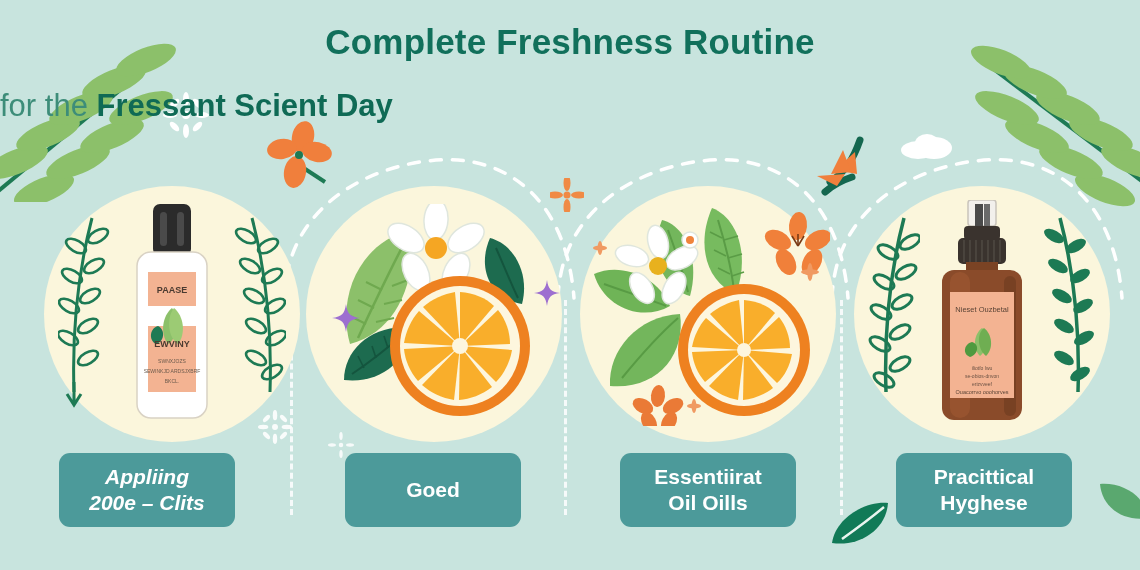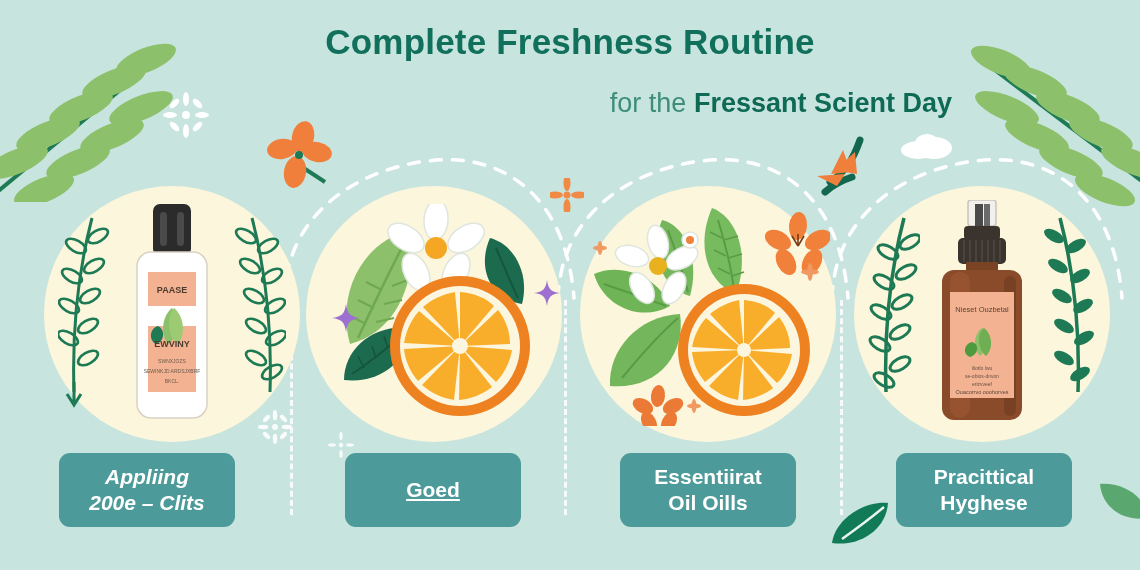--- a/index.html
+++ b/index.html
@@ -10,22 +10,22 @@
   }
   #stage{position:relative;width:1140px;height:570px;overflow:hidden;background:#c8e4de;}
 
   
   .title{
     position:absolute;left:0;top:22px;width:1140px;text-align:center;
     font-size:35px;font-weight:bold;color:#11705b;letter-spacing:.2px;
     font-family:"Liberation Sans", sans-serif;
   }
   .subtitle{
-    position:absolute;left:0;top:88px;width:952px;text-align:right;
-    font-size:27px;color:#2f7f6b;
+    position:absolute;left:0;top:88px;width:952px;text-align:left;
+    font-size:31px;color:#2f7f6b;
   }
   .subtitle .sub-light{font-weight:normal;color:#3d8d79;}
   .subtitle .sub-bold{font-weight:bold;color:#0f6a55;}
 
   
   .panel{position:absolute;top:186px;width:256px;height:256px;}
   .p1{left:44px;} .p2{left:306px;} .p3{left:580px;} .p4{left:854px;}
   .circle{
     position:absolute;left:0;top:0;width:256px;height:256px;border-radius:50%;
     background:#fbf6dc;
@@ -36,21 +36,21 @@
   .vine.left{left:14px;}
   .vine.right{right:14px;}
 
   
   .pill{
     position:absolute;top:453px;width:176px;height:74px;border-radius:11px;
     background:#4c9a9a;display:flex;align-items:center;justify-content:center;
     text-align:center;color:#ffffff;font-size:21px;font-weight:bold;line-height:1.22;
     box-sizing:border-box;padding:4px 8px;
   }
-  .l1{left:59px;font-style:italic;} .l2{left:345px;text-decoration:underline;} .l3{left:620px;} .l4{left:896px;}
+  .l1{left:59px;font-style:italic;} .l2{left:345px;} .l3{left:620px;} .l4{left:896px;}
 
   
   .decor{position:absolute;}
   .dashflower{position:absolute;}
   .vdash{
     position:absolute;top:300px;width:0;height:215px;
     border-left:3px dashed #ffffff;opacity:.85;
   }
   .vd1{left:290px;} .vd2{left:564px;} .vd3{left:840px;}
 

